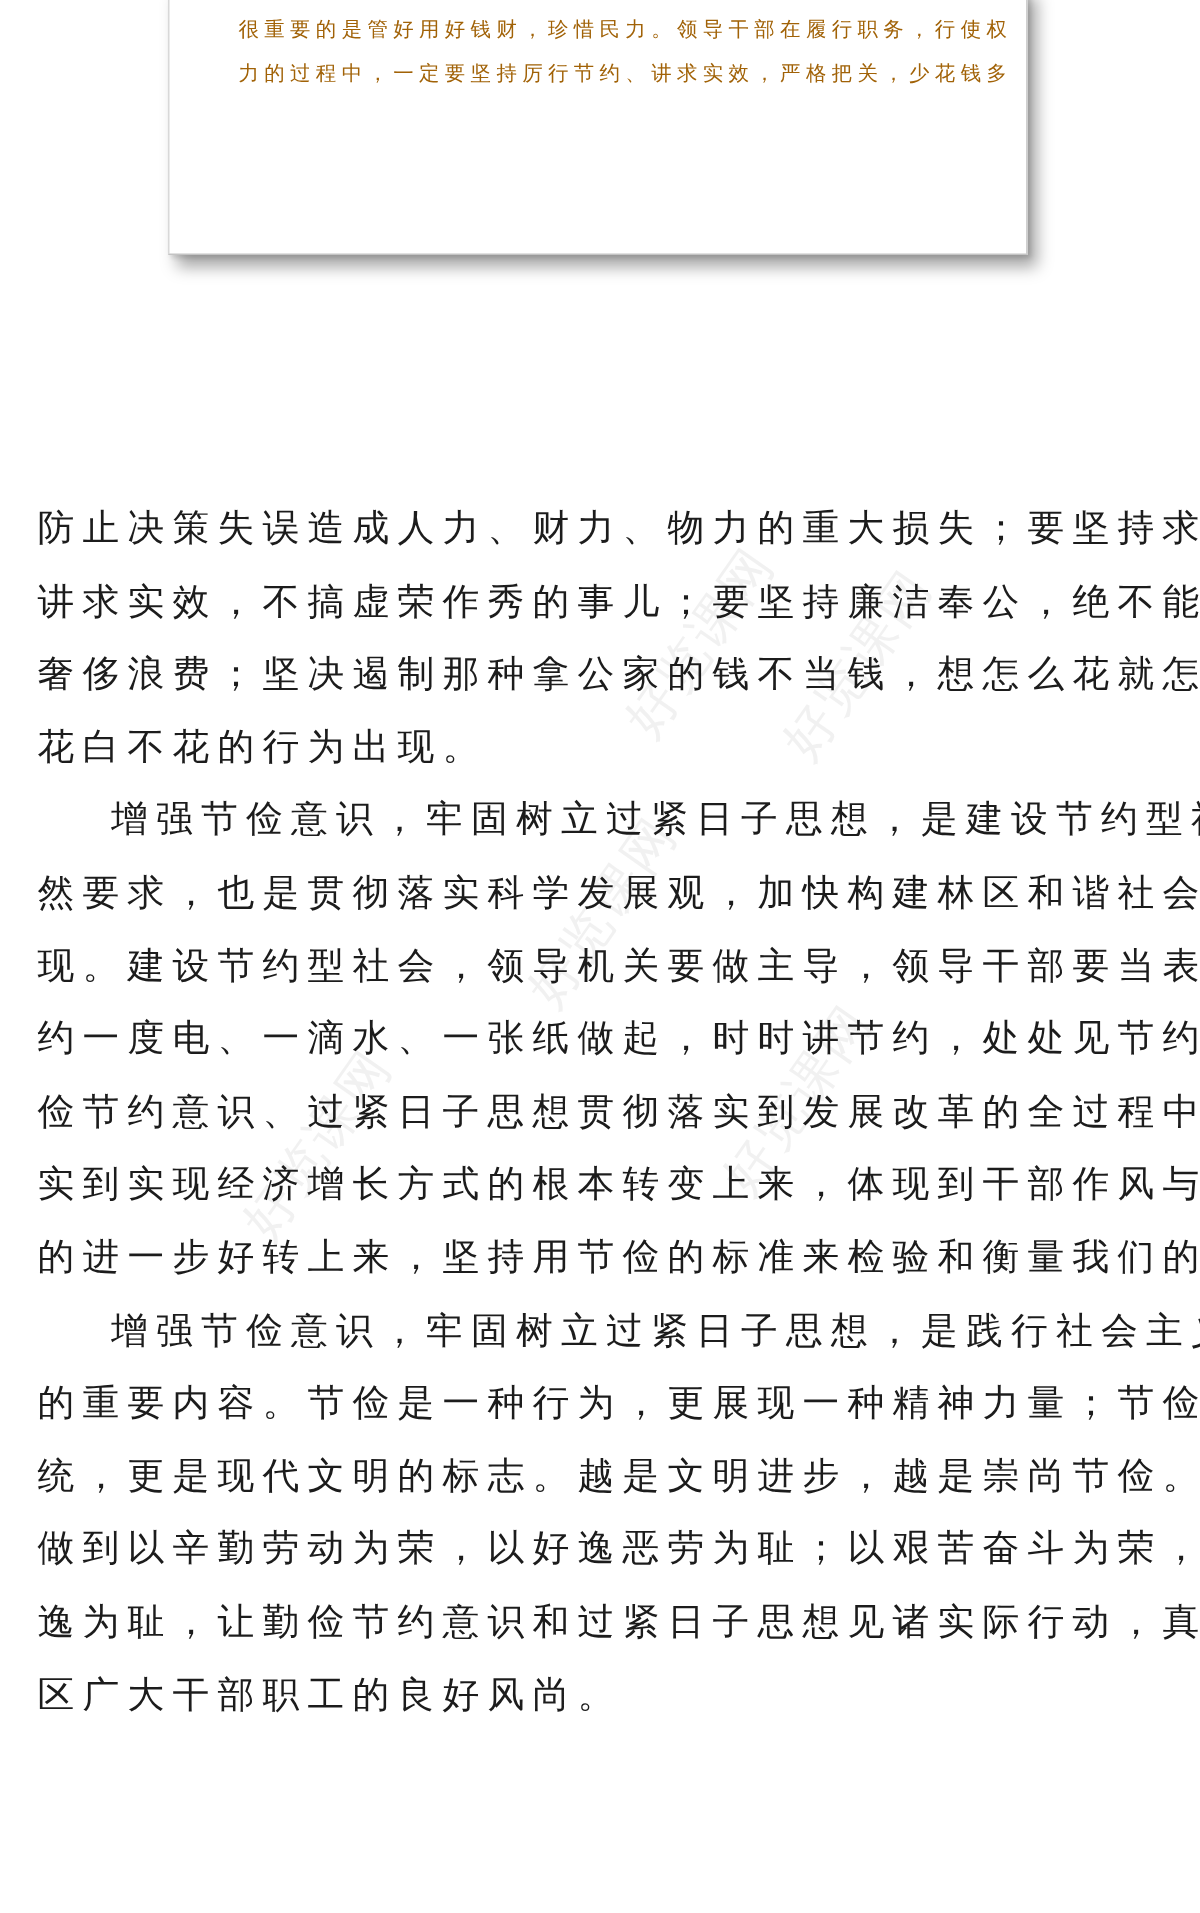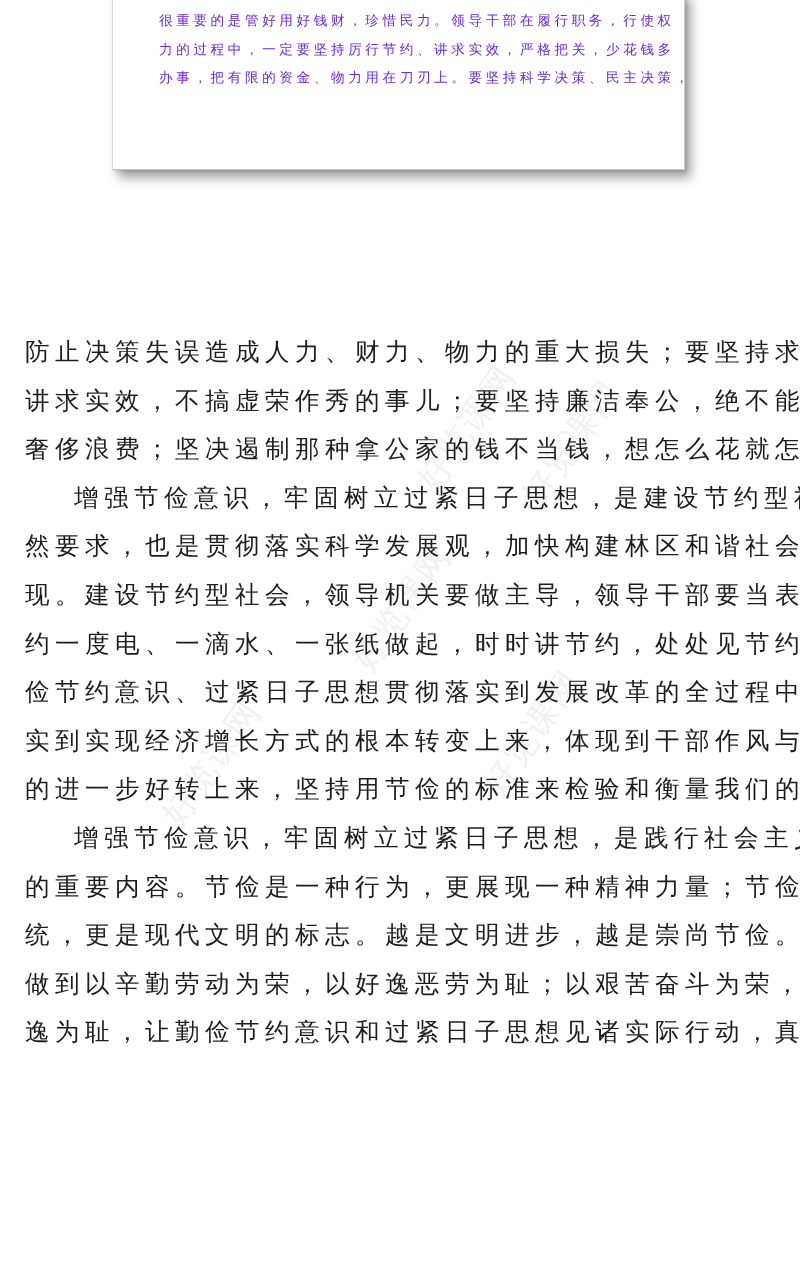--- a/index.html
+++ b/index.html
@@ -32,21 +32,21 @@
       position: absolute;
       left: 46px;
       top: 16px;
     }
     .card-line {
       font-size: 13.6px;
       letter-spacing: 3.6px;
       line-height: 28.6px;
       height: 28.6px;
       white-space: nowrap;
-      color: #6d28d9;
+      color: #a16207;
     }
     
     .main-text {
       position: absolute;
       left: 25px;
       top: 328px;
       width: 760px;
     }
     .body-line {
       font-size: 24.5px;
@@ -72,45 +72,46 @@
       letter-spacing: 2px;
     }
   </style>
 </head>
 <body>
 
 <div class="page-card">
   <div class="card-lines">
     <div class="card-line">很重要的是管好用好钱财，珍惜民力。领导干部在履行职务，行使权</div>
     <div class="card-line">力的过程中，一定要坚持厉行节约、讲求实效，严格把关，少花钱多</div>
-    <div class="card-line">办事，把有限的资金、物力用在刀刃上。要坚持科学决策、民主决策，</div>
   </div>
 </div>
 
 <div class="watermark" style="left:395px; top:405px;">好览课网</div>
 <div class="watermark" style="left:500px; top:420px;">好览课网</div>
 <div class="watermark" style="left:330px; top:585px;">好览课网</div>
 <div class="watermark" style="left:460px; top:710px;">好览课网</div>
 <div class="watermark" style="left:140px; top:740px;">好览课网</div>
 
 <div class="main-text">
   <div>
     <div class="body-line">防止决策失误造成人力、财力、物力的重大损失；要坚持求真务实，</div>
     <div class="body-line">讲求实效，不搞虚荣作秀的事儿；要坚持廉洁奉公，绝不能滥用职权</div>
     <div class="body-line">奢侈浪费；坚决遏制那种拿公家的钱不当钱，想怎么花就怎么花，不</div>
+    <div class="body-line">花白不花的行为出现。</div>
   </div>
   <div>
     <div class="body-line indent">增强节俭意识，牢固树立过紧日子思想，是建设节约型社会的必</div>
     <div class="body-line">然要求，也是贯彻落实科学发展观，加快构建林区和谐社会的具体体</div>
     <div class="body-line">现。建设节约型社会，领导机关要做主导，领导干部要当表率，从节</div>
     <div class="body-line">约一度电、一滴水、一张纸做起，时时讲节约，处处见节约。要把勤</div>
     <div class="body-line">俭节约意识、过紧日子思想贯彻落实到发展改革的全过程中，贯彻落</div>
     <div class="body-line">实到实现经济增长方式的根本转变上来，体现到干部作风与社会风气</div>
     <div class="body-line">的进一步好转上来，坚持用节俭的标准来检验和衡量我们的工作。</div>
   </div>
   <div>
     <div class="body-line indent">增强节俭意识，牢固树立过紧日子思想，是践行社会主义荣辱观</div>
     <div class="body-line">的重要内容。节俭是一种行为，更展现一种精神力量；节俭是优良传</div>
     <div class="body-line">统，更是现代文明的标志。越是文明进步，越是崇尚节俭。我们应当</div>
     <div class="body-line">做到以辛勤劳动为荣，以好逸恶劳为耻；以艰苦奋斗为荣，以骄奢淫</div>
     <div class="body-line">逸为耻，让勤俭节约意识和过紧日子思想见诸实际行动，真正成为林</div>
+    <div class="body-line">区广大干部职工的良好风尚。</div>
   </div>
 </div>
 
 </body></html>

